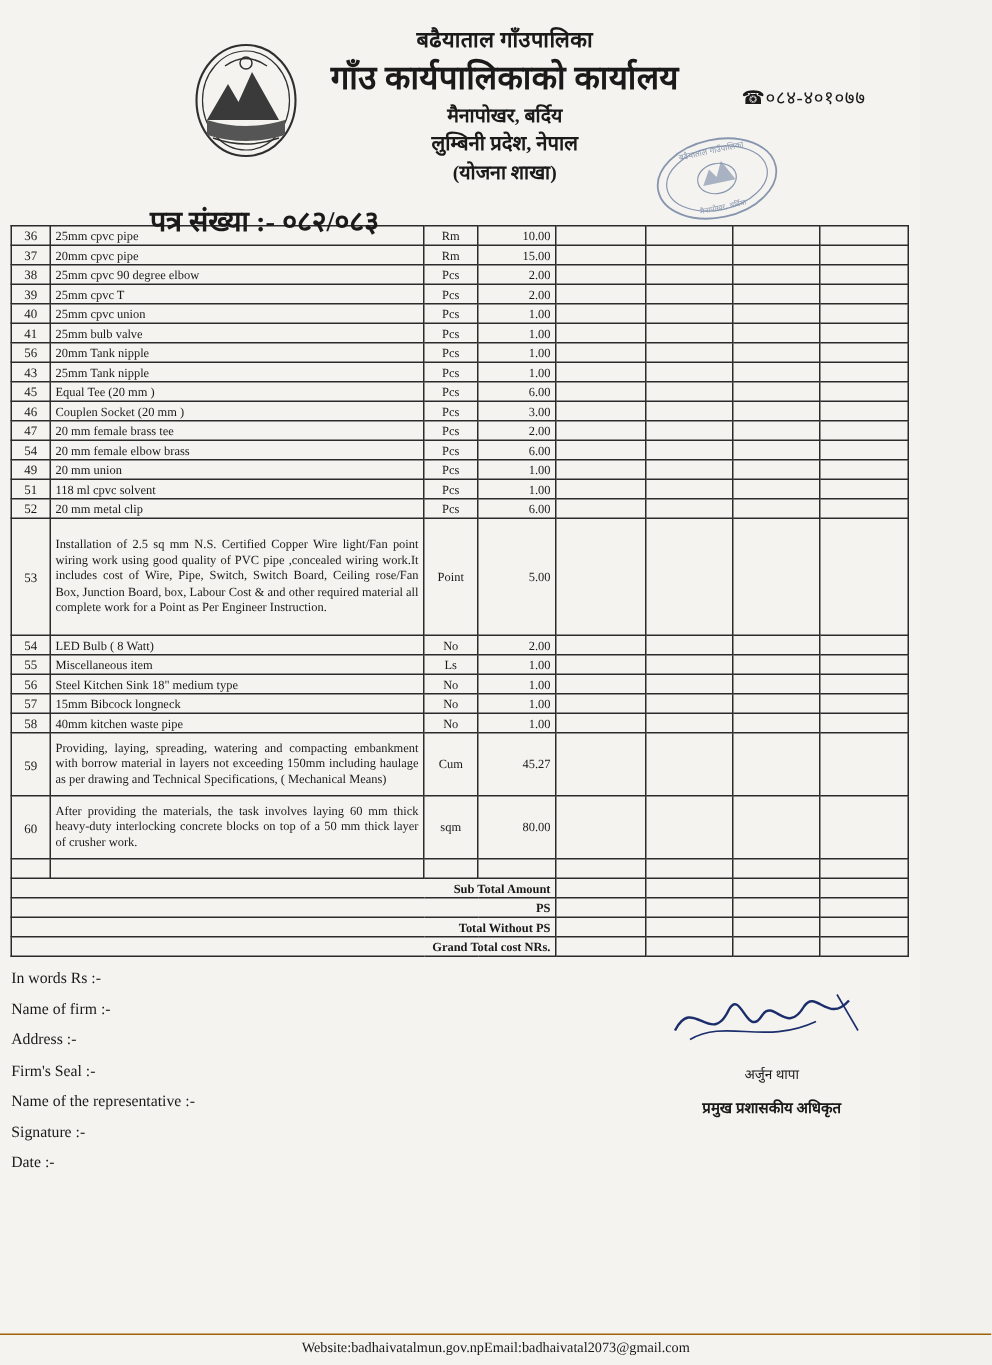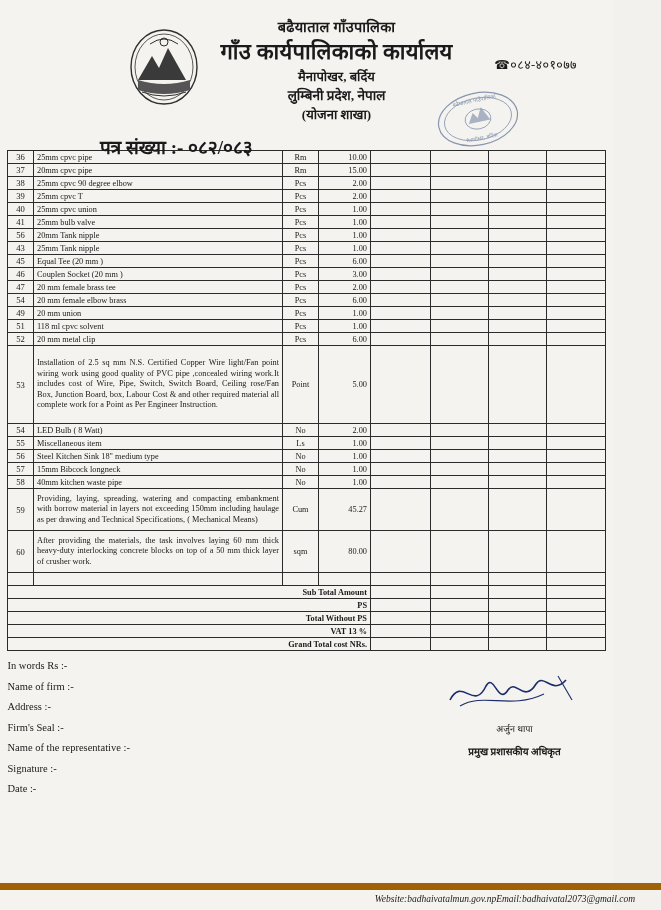--- a/index.html
+++ b/index.html
@@ -98,26 +98,25 @@
     width: 150px;
     text-align: center;
   }
   .sign-scribble { height: 46px; }
   .sign-name { font-size: 9px; margin-top: -4px; }
   .sign-post { font-size: 10px; font-weight: bold; margin-top: 1px; }
   .footer-bar {
     position: absolute;
     left: 0; bottom: 0;
     width: 661px;
-    border-top: 7px solid #a16207;
+    border-top: 1px solid #a16207;
     padding: 4px 26px 6px;
     font-size: 9.5px;
-    font-style: italic;
     display: flex;
-    justify-content: flex-end;
+    justify-content: center;
   }
 </style>
 </head>
 <body>
 
 <div class="page">
 
   <div class="header">
 
     <div class="emblem">
@@ -418,27 +417,20 @@
           <td class="c4"></td>
         </tr>
         <tr>
           <td class="total-label" colspan="4">Total Without PS</td>
           <td class="c1"></td>
           <td class="c2"></td>
           <td class="c3"></td>
           <td class="c4"></td>
         </tr>
         <tr>
-          <td class="total-label" colspan="4">VAT 13 %</td>
-          <td class="c1"></td>
-          <td class="c2"></td>
-          <td class="c3"></td>
-          <td class="c4"></td>
-        </tr>
-        <tr>
           <td class="total-label" colspan="4">Grand Total cost NRs.</td>
           <td class="c1"></td>
           <td class="c2"></td>
           <td class="c3"></td>
           <td class="c4"></td>
         </tr>
       </tbody>
   </table>
 
   <div class="fields">

